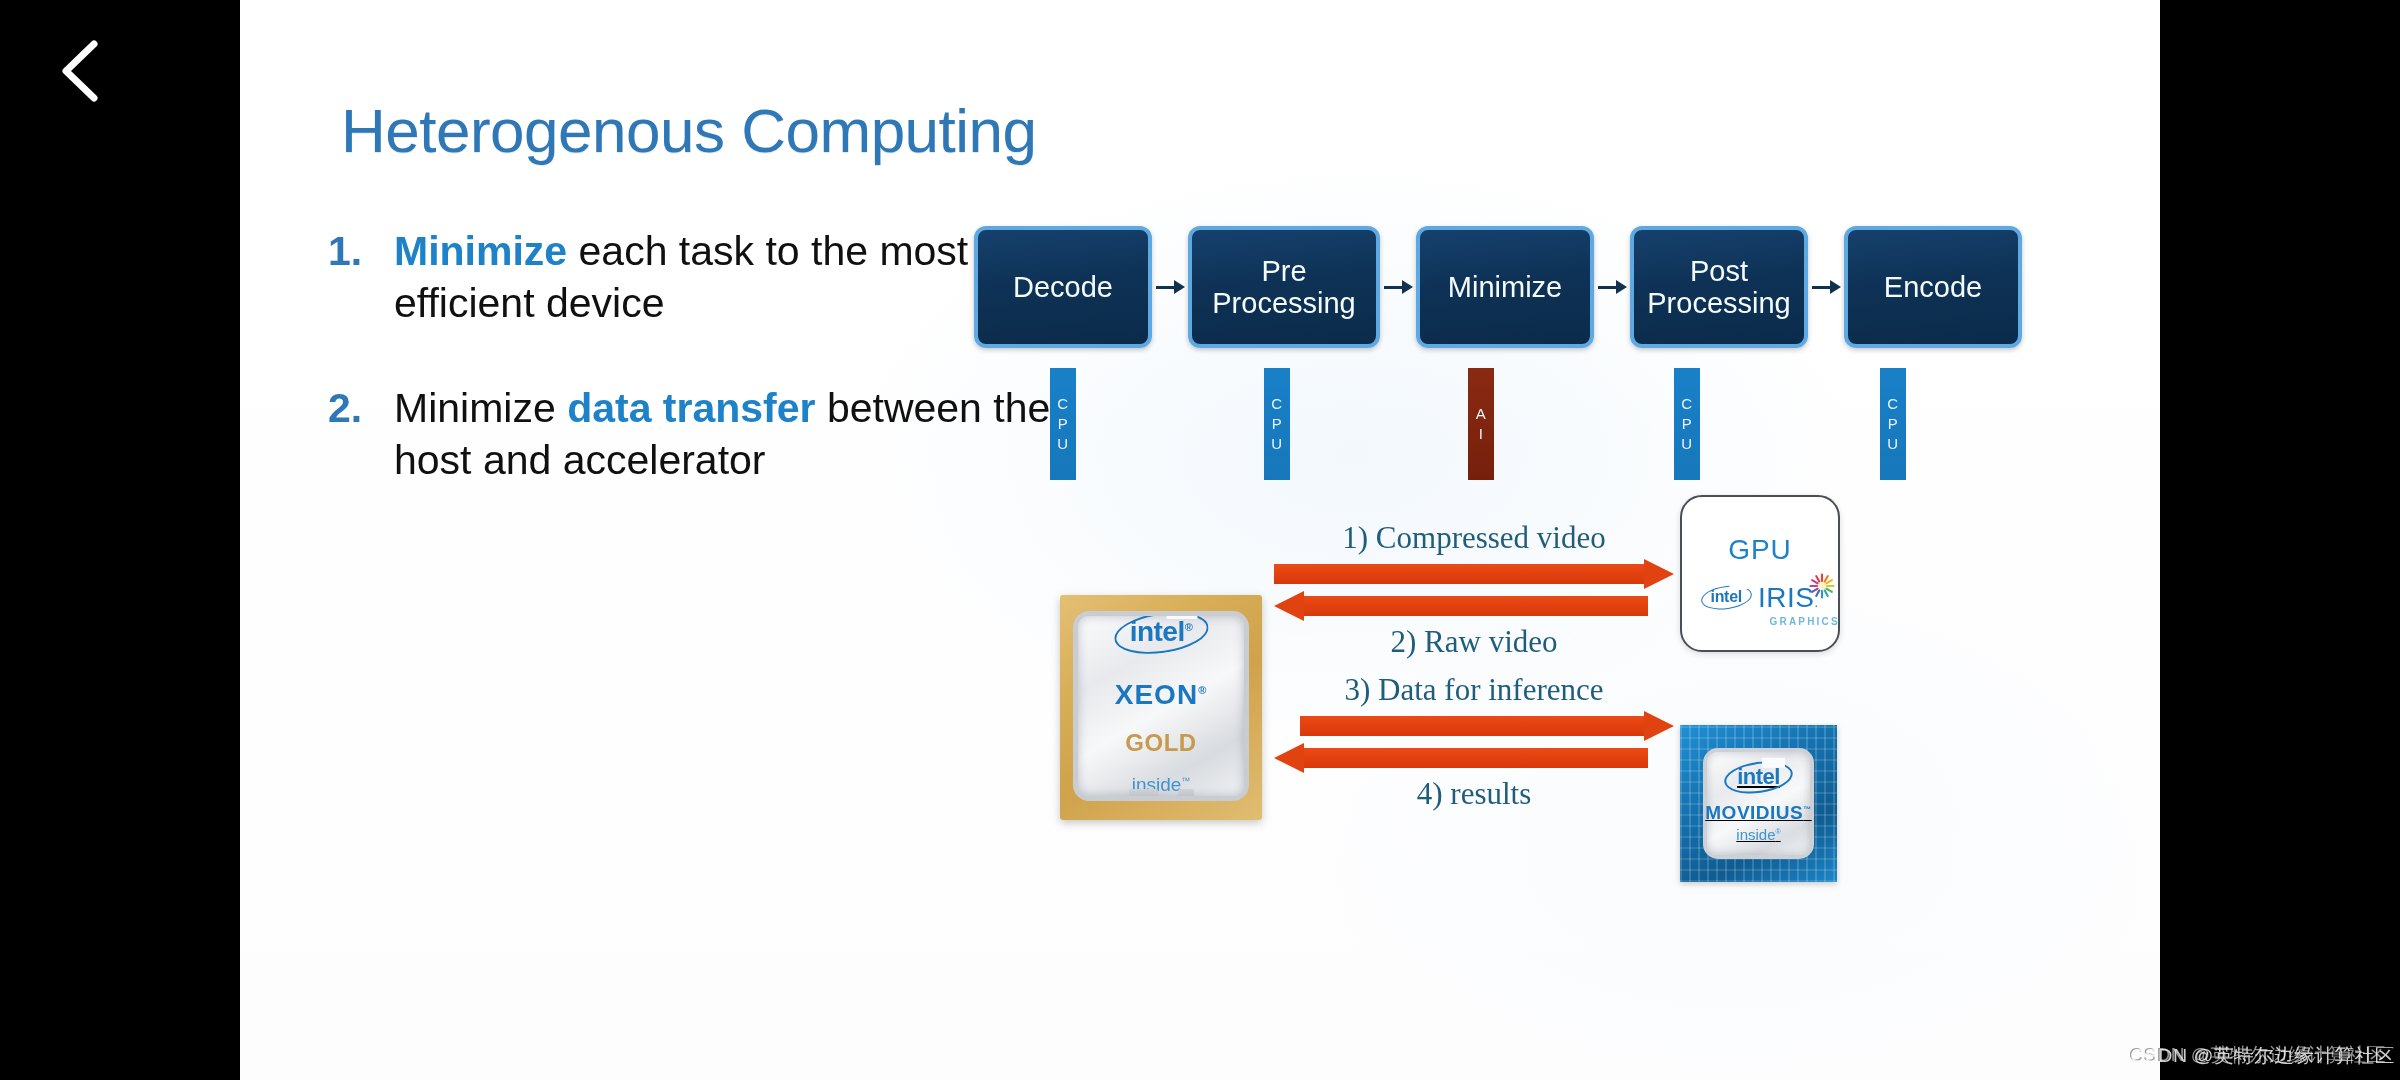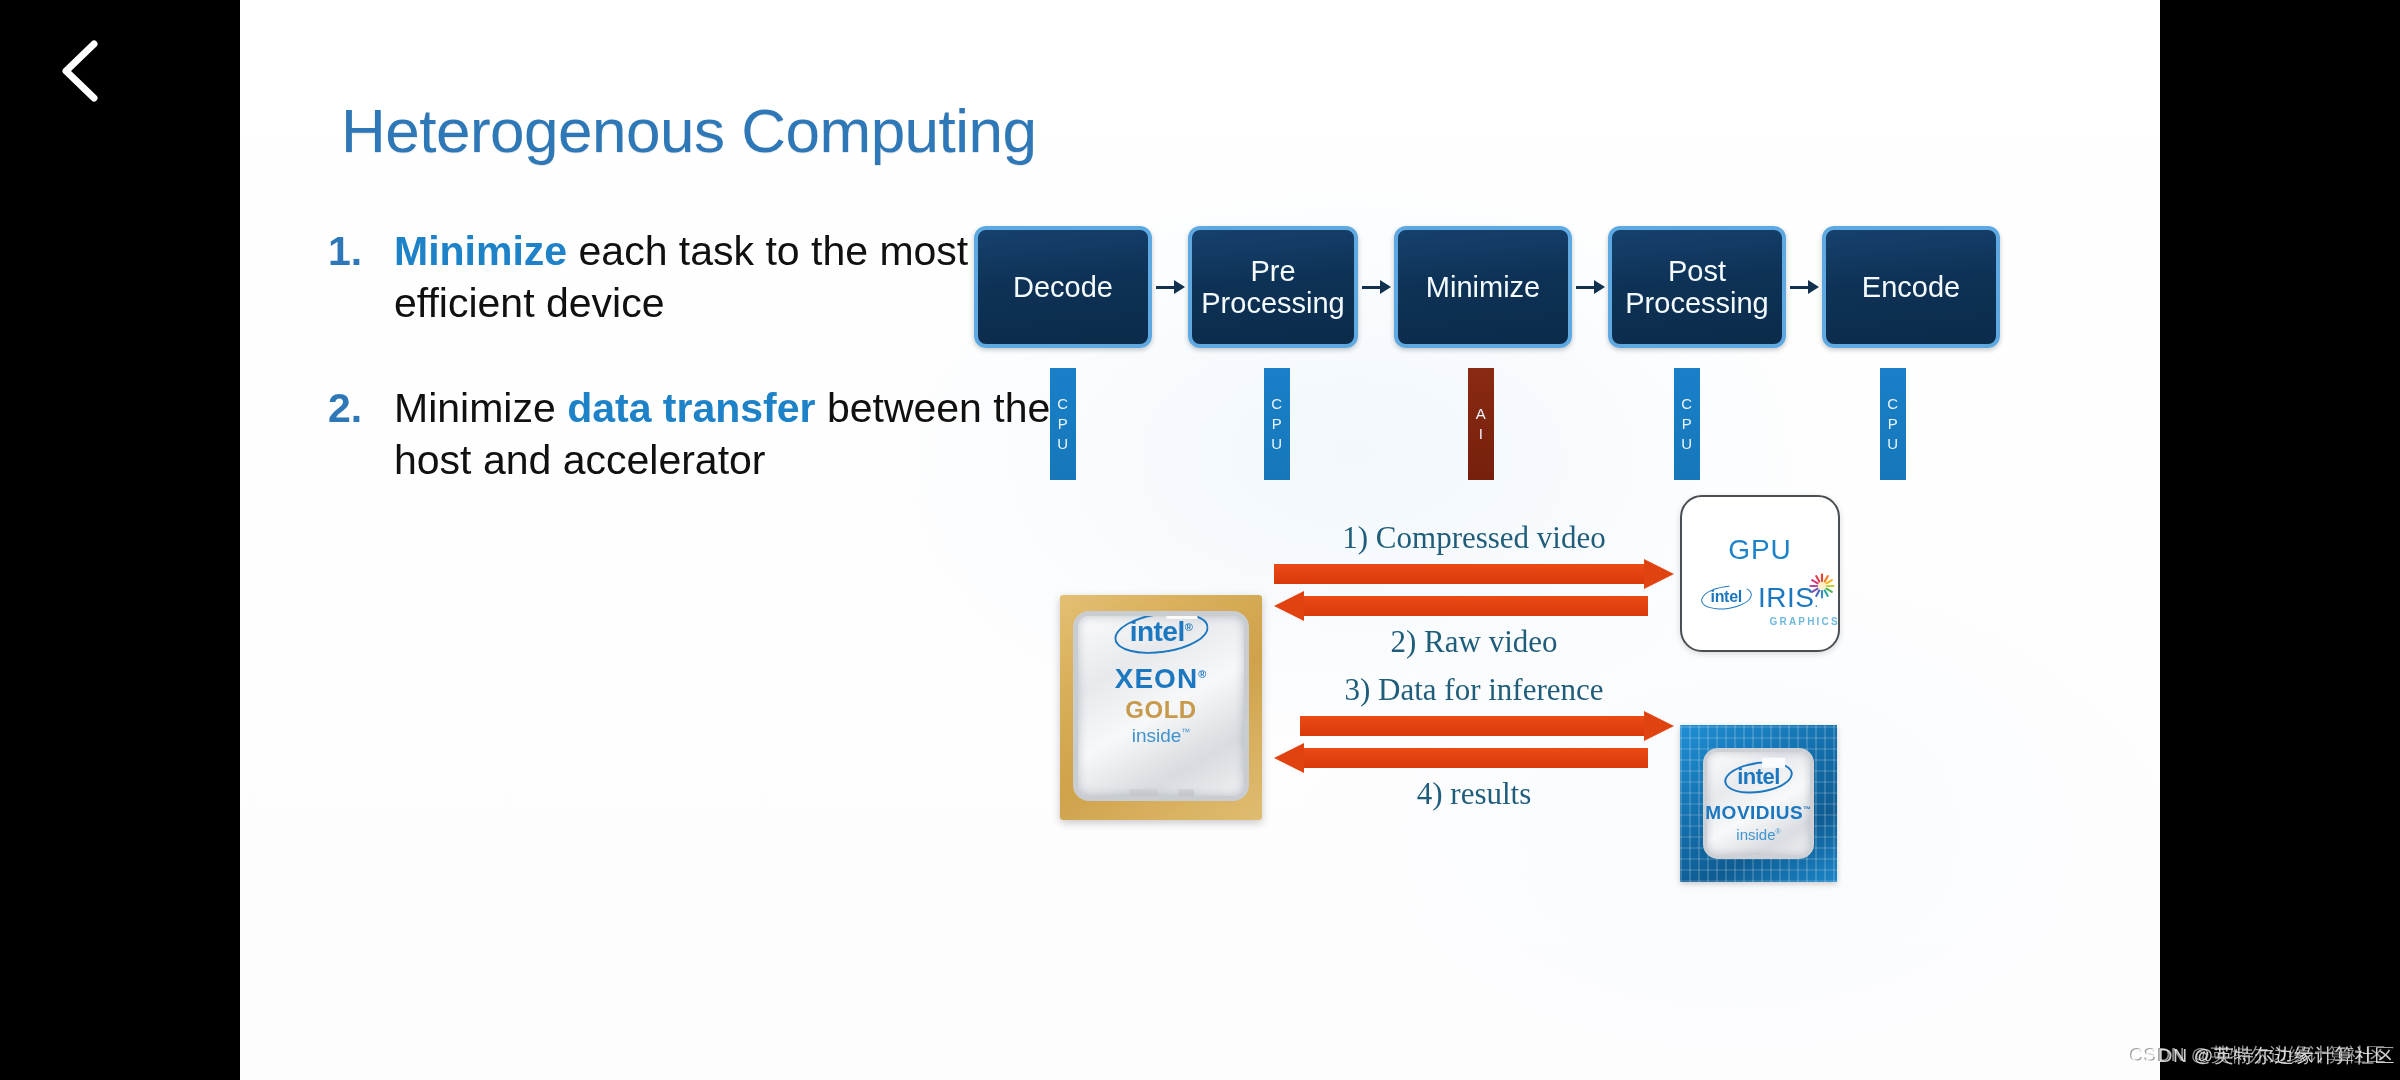--- a/index.html
+++ b/index.html
@@ -63,21 +63,21 @@
     position: relative;
     height: 122px; border-radius: 12px;
     background: linear-gradient(175deg,#16416d 0%,#0e3256 45%,#0b2b4a 100%);
     border: 4px solid #5ea9e2;
     display: flex; align-items: center; justify-content: center;
     color: #f4fbff; font-size: 29px; line-height: 1.12;
     text-align: center; padding: 0 14px;
     box-shadow: 0 2px 5px rgba(0,0,0,0.22);
   }
   .pipe-box.w-decode   { width: 178px; }
-  .pipe-box.w-pre      { width: 170px; }
+  .pipe-box.w-pre      { width: 192px; }
   .pipe-box.w-inf      { width: 178px; }
   .pipe-box.w-post     { width: 178px; }
   .pipe-box.w-enc      { width: 178px; }
   .pipe-arrow {
     width: 36px; height: 22px; position: relative; flex: 0 0 36px;
   }
   .pipe-arrow::before {
     content:""; position:absolute; left:4px; top:10px;
     width:22px; height:2.5px; background:#11314f;
   }
@@ -109,21 +109,21 @@
     background: linear-gradient(145deg,#e4c074 0%,#d8ae58 28%,#cfa24b 55%,#e0bd72 100%);
     padding: 16px 13px 19px 13px;
     border-radius: 3px;
     box-shadow: 0 3px 8px rgba(0,0,0,0.22);
   }
   .xeon-inner {
     width: 100%; height: 100%;
     border-radius: 16px;
     background: linear-gradient(150deg,#fbfbfc 0%,#e7e9ec 28%,#f7f8f9 52%,#d8dbdf 78%,#eff1f3 100%);
     border: 5px solid #c9ccd1;
-    display: flex; flex-direction: column; align-items: center; justify-content: flex-start;
+    display: flex; flex-direction: column; align-items: center; justify-content: space-between;
     box-shadow: inset 0 0 10px rgba(120,130,145,0.45);
     position: relative; overflow: hidden;
   }
   .xeon-intel {
     position: relative;
     color: #1b77bf; font-size: 28px; font-weight: 700;
     letter-spacing: -0.5px; padding: 2px 15px 4px 15px; line-height: 1;
   }
   .xeon-intel .swoosh {
     position: absolute; left: -1px; top: -3px; right: -1px; bottom: -3px;
@@ -207,20 +207,21 @@
   
   .mov-badge {
     position: absolute; left: 620px; top: 205px;
     width: 157px; height: 157px;
     background:
       repeating-linear-gradient(90deg, rgba(255,255,255,0.16) 0 2px, rgba(0,0,0,0) 2px 9px),
       repeating-linear-gradient(0deg, rgba(255,255,255,0.12) 0 2px, rgba(0,0,0,0) 2px 11px),
       linear-gradient(150deg,#1f8fd4 0%,#1470ad 40%,#0e5c92 70%,#1b86c8 100%);
     padding: 23px;
     box-shadow: 0 2px 6px rgba(0,0,0,0.2);
+    text-decoration: underline;
   }
   .mov-inner {
     width: 100%; height: 100%; border-radius: 15px;
     background: linear-gradient(150deg,#fdfdfe 0%,#e8eaed 30%,#f8f9fa 55%,#dadde1 80%,#f0f2f4 100%);
     border: 4px solid #cdd0d5;
     display: flex; flex-direction: column; align-items: center; justify-content: center;
     box-shadow: inset 0 0 8px rgba(120,130,145,0.4);
   }
   .mov-intel {
     position: relative; color: #1b77bf; font-size: 22px; font-weight: 700;

